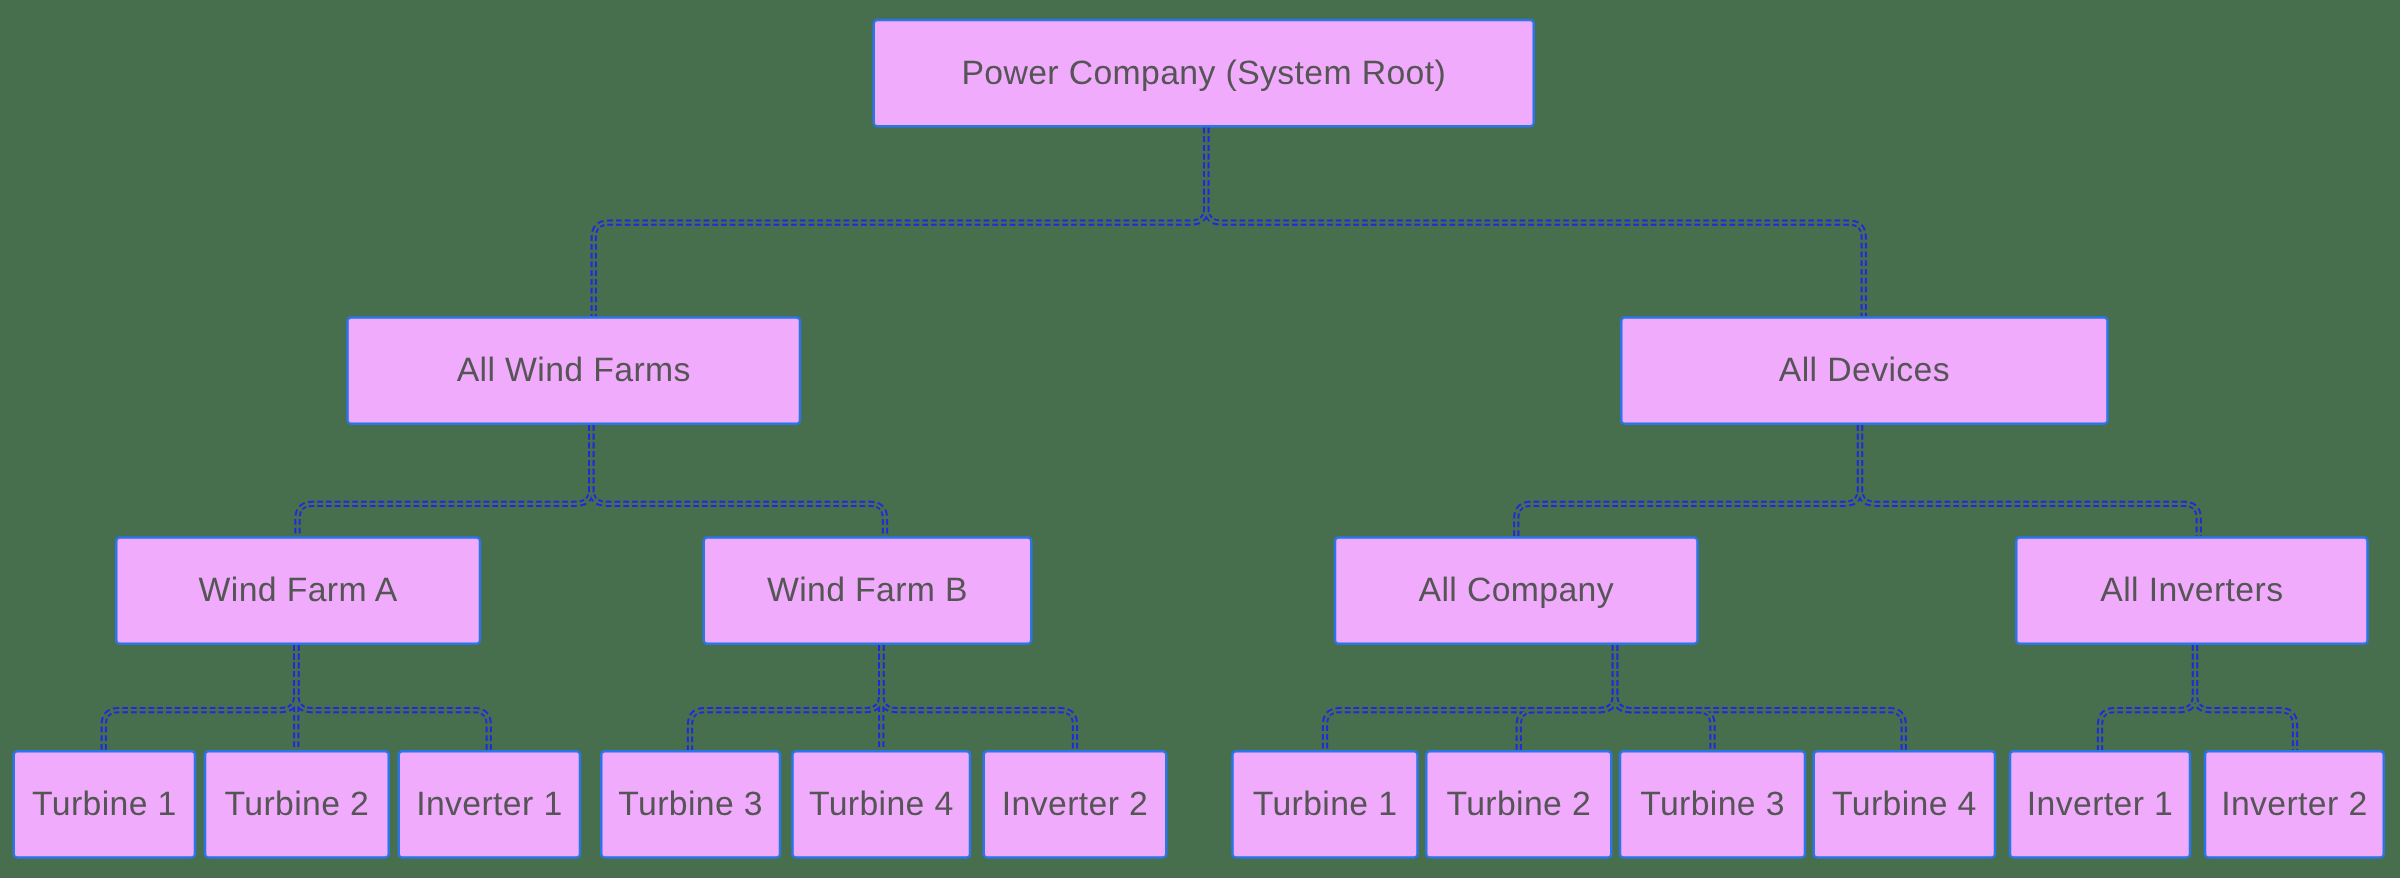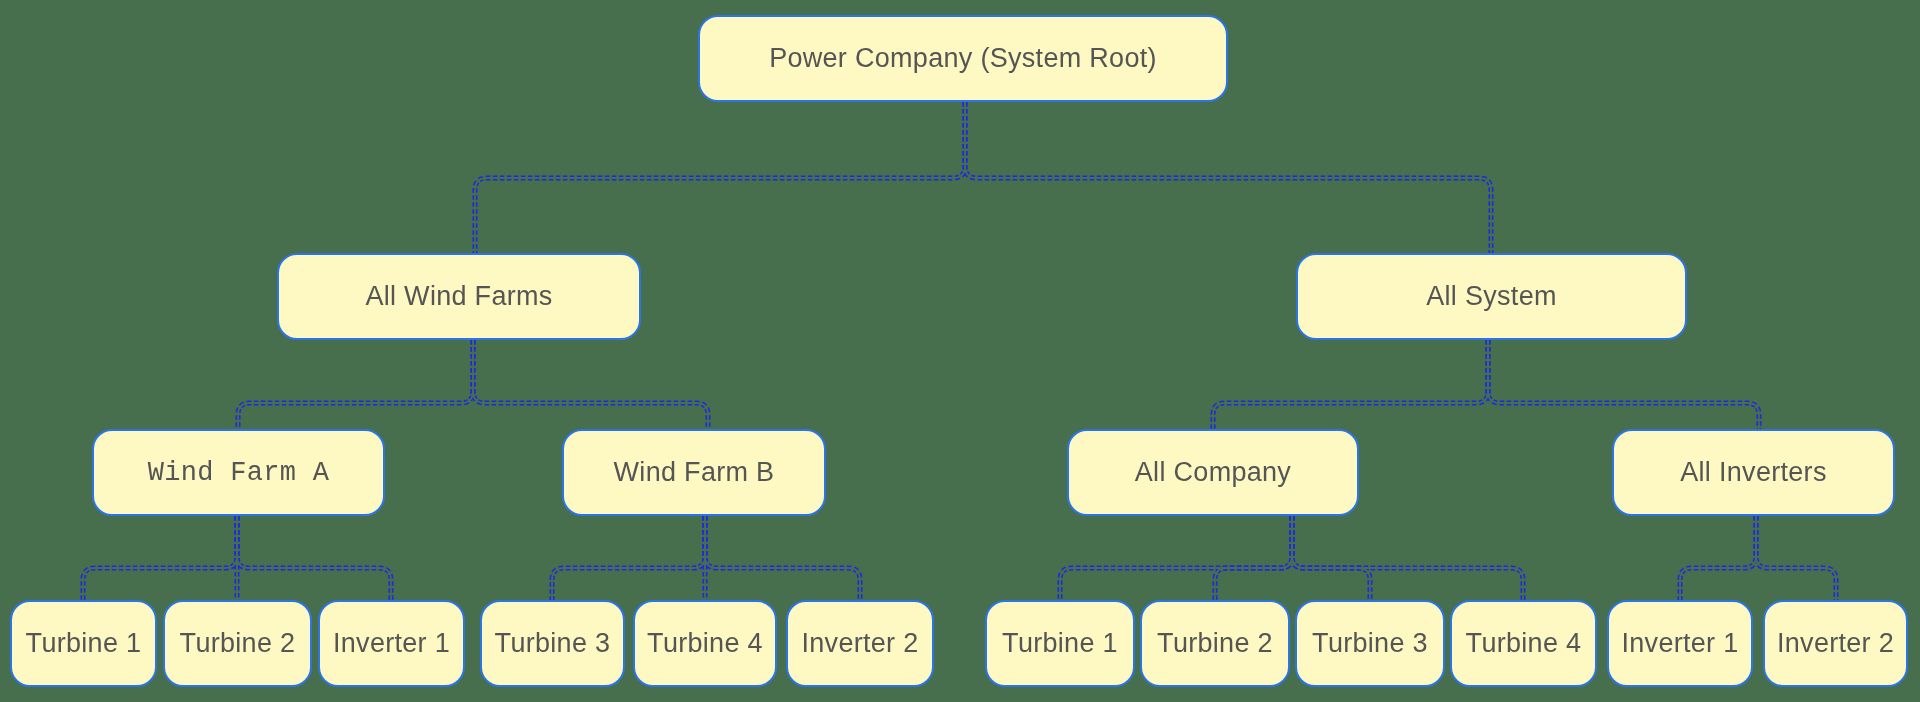--- a/index.html
+++ b/index.html
@@ -31,23 +31,23 @@
   }
   .cores use {
     fill: none;
     stroke: #476e4d;
     stroke-width: 1.8;
   }
   .node {
     position: absolute;
     height: 87px;
     box-sizing: border-box;
-    background: #fef9c3;
+    background: #f0abfc;
     border: 2.5px solid #2a76e8;
-    border-radius: 20px;
+    border-radius: 4px;
     display: flex;
     align-items: center;
     justify-content: center;
     font-size: 27px;
     color: #555555;
     white-space: nowrap;
     letter-spacing: 0.3px;
   }
 </style>
 </head>
@@ -114,23 +114,23 @@
         <use href="#e15"></use>
         <use href="#e16"></use>
       <use href="#e17"></use>
         <use href="#e18"></use>
     </g>
   </svg>
 
   <div class="node" style="left:698px;  top:15px;  width:530px;">Power Company (System Root)</div>
 
   <div class="node" style="left:277px;  top:253px; width:364px;">All Wind Farms</div>
-  <div class="node" style="left:1296px; top:253px; width:391px;">All System</div>
+  <div class="node" style="left:1296px; top:253px; width:391px;">All Devices</div>
 
-  <div class="node" style="left:92px;   top:429px; width:293px;font-family:Liberation Mono, monospace;">Wind Farm A</div>
+  <div class="node" style="left:92px;   top:429px; width:293px;">Wind Farm A</div>
   <div class="node" style="left:562px;  top:429px; width:264px;">Wind Farm B</div>
   <div class="node" style="left:1067px; top:429px; width:292px;">All Company</div>
   <div class="node" style="left:1612px; top:429px; width:283px;">All Inverters</div>
 
   <div class="node" style="left:10px;   top:600px; width:147px;">Turbine 1</div>
   <div class="node" style="left:163px;  top:600px; width:149px;">Turbine 2</div>
   <div class="node" style="left:318px;  top:600px; width:147px;">Inverter 1</div>
 
   <div class="node" style="left:480px;  top:600px; width:145px;">Turbine 3</div>
   <div class="node" style="left:633px;  top:600px; width:144px;">Turbine 4</div>

